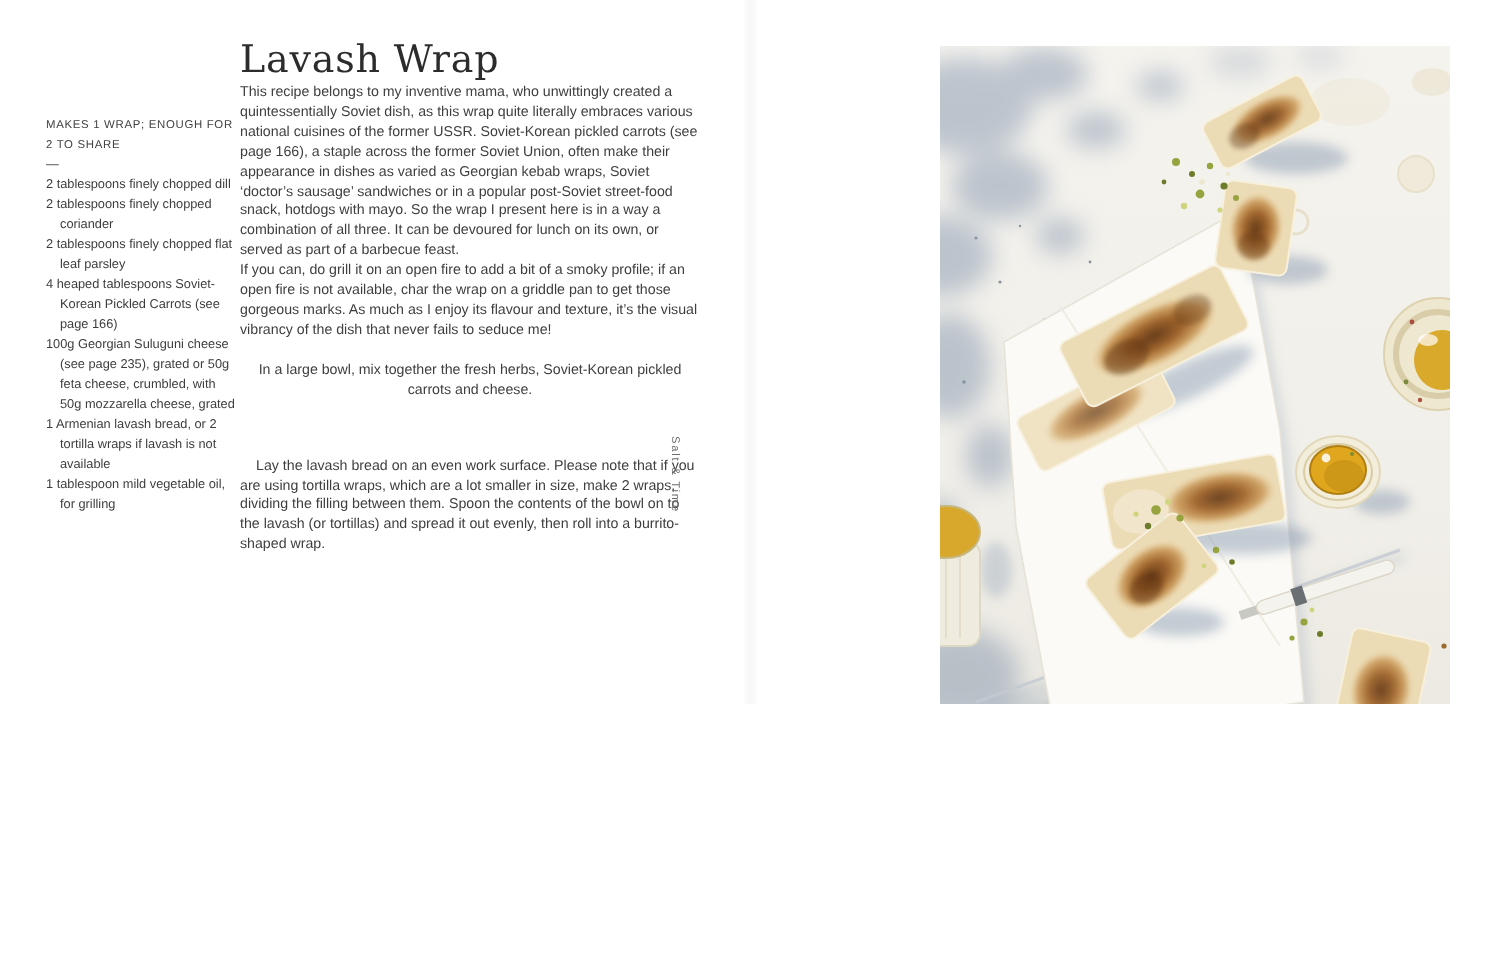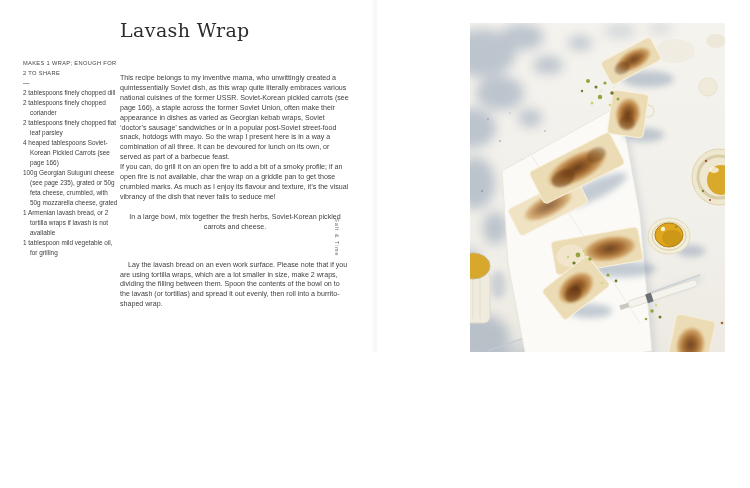--- a/index.html
+++ b/index.html
@@ -12,21 +12,21 @@
     font-family:"DejaVu Serif","Liberation Serif",serif;font-weight:400;
     font-size:19px;letter-spacing:0.4px;color:#2c2c2c;}
 
   .sidebar{position:absolute;left:23px;top:58px;width:96px;
     font-size:6.4px;line-height:10px;color:#3d3d3d;}
   .yield-note{font-size:5.7px;letter-spacing:0.35px;color:#424242;line-height:10px;}
   .divider{line-height:10px;color:#424242;}
   .ingredients{margin:0;padding:0;list-style:none;}
   .ingredients li{padding-left:7px;text-indent:-7px;}
 
-  .bodytext{position:absolute;left:120px;top:74px;width:230px;
+  .bodytext{position:absolute;left:120px;top:42px;width:230px;
     font-size:7.1px;line-height:9.9px;color:#3e3e3e;}
   .bodytext p{margin:0;}
   .bodytext p.method-first{margin-top:10px;text-align:center;}
   .bodytext p.indented{text-indent:8px;margin-top:28px;}
 
   .vertical-title{position:absolute;left:334px;top:218px;height:72px;
     writing-mode:vertical-rl;font-size:5.6px;letter-spacing:0.9px;color:#6b6b6b;}
 
   .pageno{position:absolute;font-family:Liberation Sans, sans-serif;
     font-size:8.5px;color:#333;}
@@ -54,21 +54,21 @@
       <li>2 tablespoons finely chopped flat leaf parsley</li>
       <li>4 heaped tablespoons Soviet-Korean Pickled Carrots (see page 166)</li>
       <li>100g Georgian Suluguni cheese (see page 235), grated or 50g feta cheese, crumbled, with 50g mozzarella cheese, grated</li>
       <li>1 Armenian lavash bread, or 2 tortilla wraps if lavash is not available</li>
       <li>1 tablespoon mild vegetable oil, for grilling</li>
     </ul>
   </div>
 
   <div class="bodytext">
     <p>This recipe belongs to my inventive mama, who unwittingly created a quintessentially Soviet dish, as this wrap quite literally embraces various national cuisines of the former USSR. Soviet-Korean pickled carrots (see page 166), a staple across the former Soviet Union, often make their appearance in dishes as varied as Georgian kebab wraps, Soviet ‘doctor’s sausage’ sandwiches or in a popular post-Soviet street-food snack, hotdogs with mayo. So the wrap I present here is in a way a combination of all three. It can be devoured for lunch on its own, or served as part of a barbecue feast.</p>
-    <p>If you can, do grill it on an open fire to add a bit of a smoky profile; if an open fire is not available, char the wrap on a griddle pan to get those crumbled marks. As much as I enjoy its flavour and texture, it’s the visual vibrancy of the dish that never fails to seduce me!</p>
+    <p>If you can, do grill it on an open fire to add a bit of a smoky profile; if an open fire is not available, char the wrap on a griddle pan to get those gorgeous marks. As much as I enjoy its flavour and texture, it’s the visual vibrancy of the dish that never fails to seduce me!</p>
     <p class="method-first">In a large bowl, mix together the fresh herbs, Soviet-Korean pickled carrots and cheese.</p>
     <p class="indented">Lay the lavash bread on an even work surface. Please note that if you are using tortilla wraps, which are a lot smaller in size, make 2 wraps, dividing the filling between them. Spoon the contents of the bowl on to the lavash (or tortillas) and spread it out evenly, then roll into a burrito-shaped wrap.</p>
   </div>
 
   <div class="vertical-title">Salt &amp; Time</div>
 
   <div class="pageno pageno-left">40</div>
 
   <div class="gutter"></div>
 

